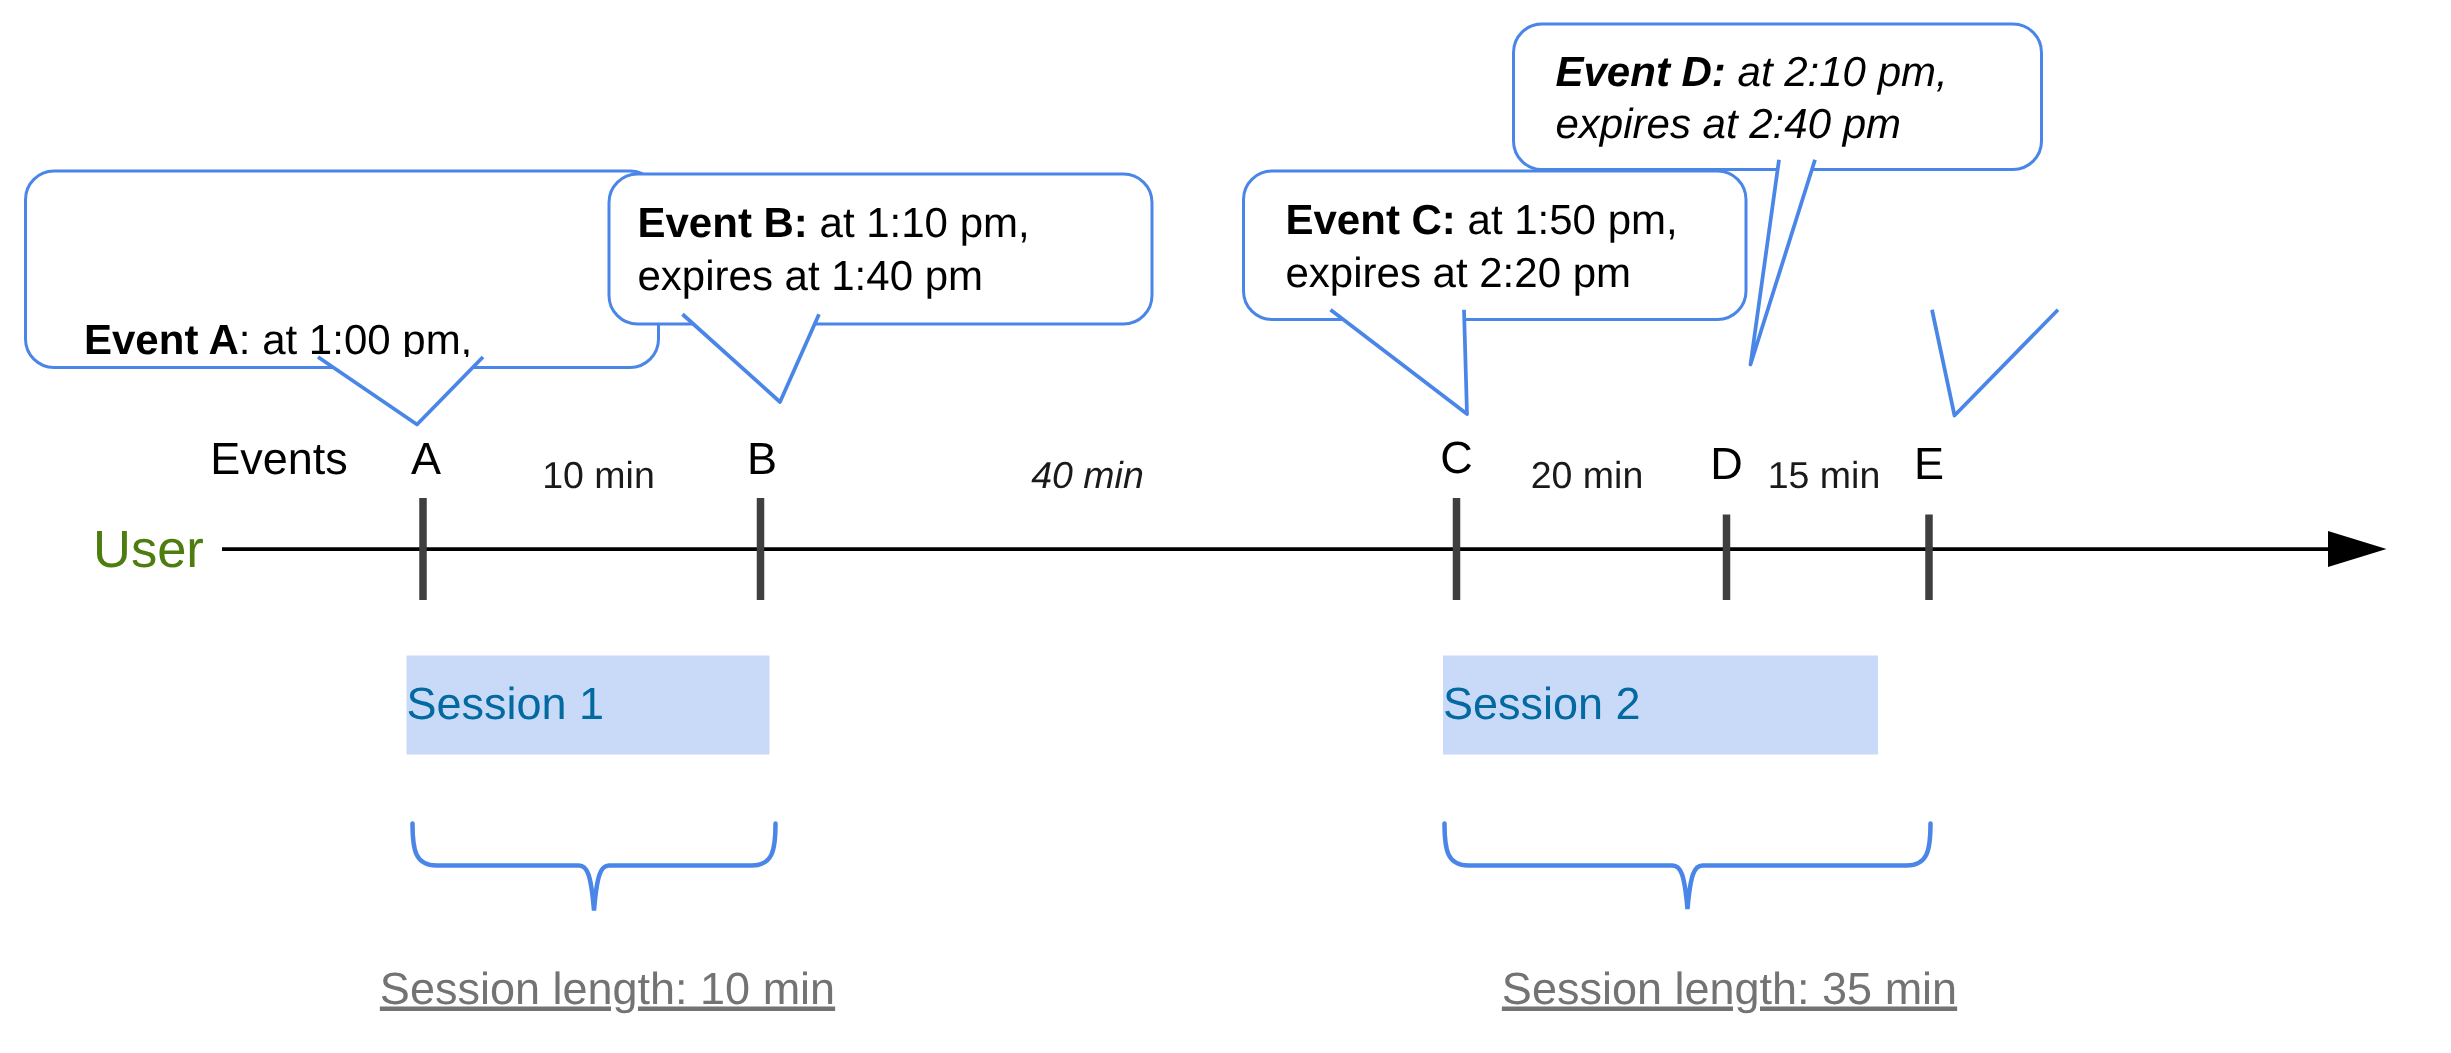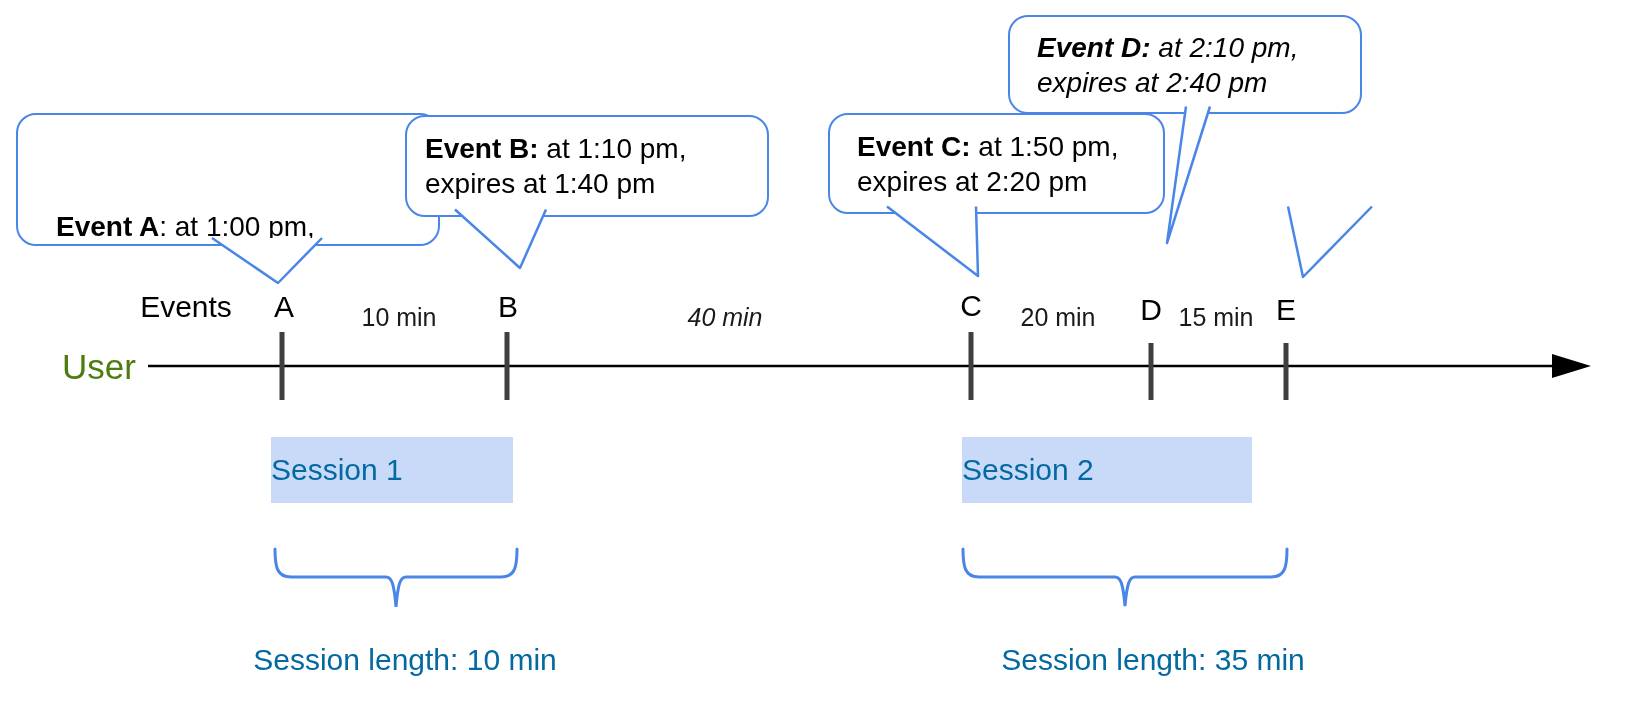--- a/index.html
+++ b/index.html
@@ -30,21 +30,21 @@
   .gap-3{left:1058px;top:304px;} .gap-4{left:1216px;top:304px;}
   
   .session{
     position:absolute;top:437px;height:66px;background:#c9daf8;
     display:flex;align-items:center;justify-content:flex-start;
     font-size:30px;color:#0369a1;z-index:1;
   }
   .session-1{left:271px;width:242px;}
   .session-2{left:962px;width:290px;}
   
-  .len-label{position:absolute;top:643px;transform:translateX(-50%);font-size:30px;color:#0369a1;}
+  .len-label{position:absolute;top:643px;transform:translateX(-50%);font-size:30px;color:#737373;text-decoration:underline;}
   .len-1{left:405px;} .len-2{left:1153px;}
   
   .overlay{position:absolute;left:0;top:0;z-index:2;pointer-events:none;}
 </style>
 </head>
 <body>
 
 <div class="canvas">
 
   <div class="bubble bubble-a">

